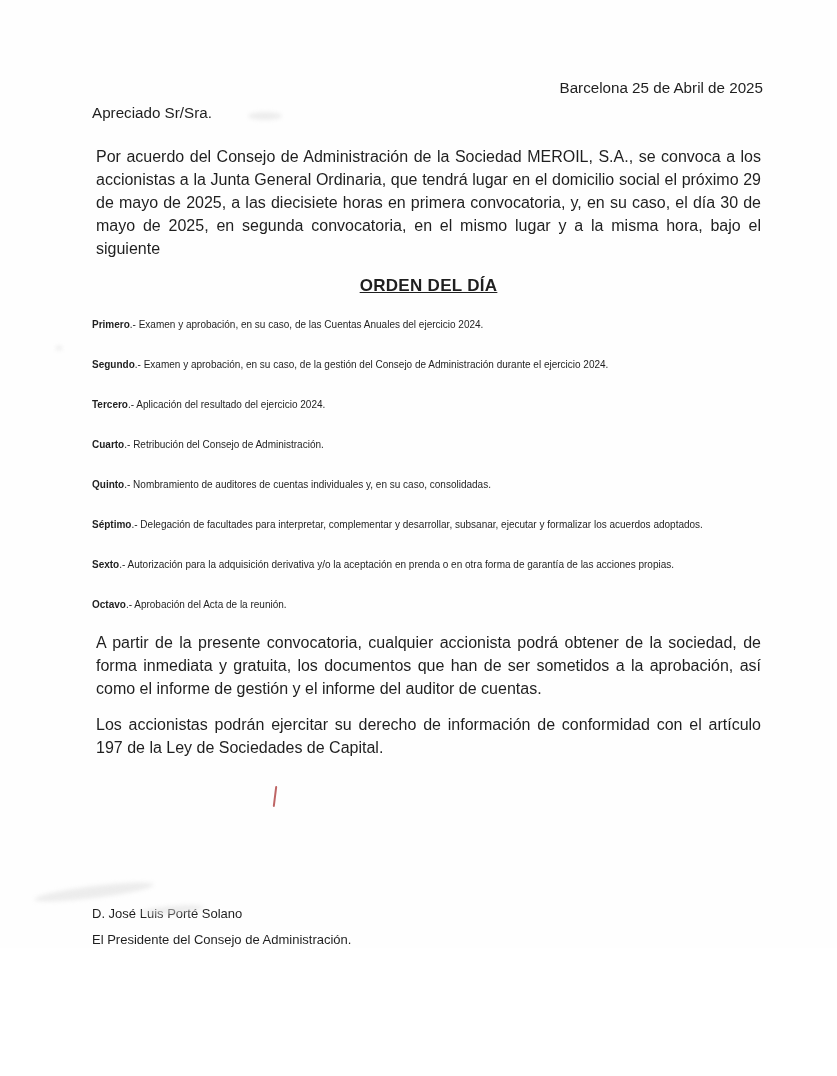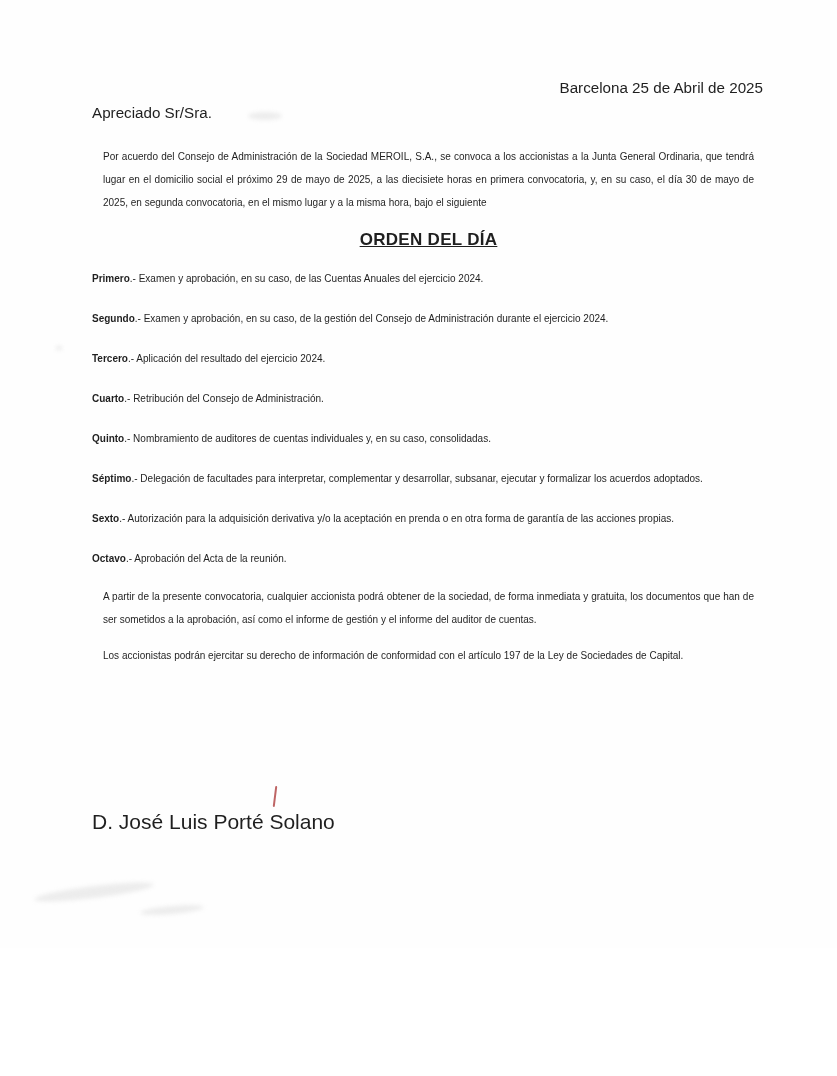--- a/index.html
+++ b/index.html
@@ -25,24 +25,24 @@
     font-size: 15.2px;
     line-height: 20px;
     margin: 0 2px 0 0;
   }
   .salutation {
     margin-top: 5px;
     font-size: 15.2px;
     line-height: 20px;
   }
   .para {
-    font-size: 10px;
+    font-size: 16px;
     line-height: 23px;
     text-align: justify;
-    margin: 11px;
+    margin: 4px;
   }
   .intro { margin-top: 22px; }
   .agenda-title {
     margin-top: 16px;
     text-align: center;
     font-size: 17px;
     font-weight: bold;
     line-height: 20px;
   }
   .agenda-title .u {
@@ -54,21 +54,21 @@
     font-size: 10px;
     line-height: 23px;
     text-align: justify;
   }
   .ai-label { font-weight: bold; }
   .ai-sep { font-weight: normal; }
   .closing-1 { margin-top: 15px; }
   .closing-2 { margin-top: 13px; }
   .signature {
     margin-top: 142px;
-    font-size: 21px;
+    font-size: 13px;
     line-height: 26px;
   }
   
   .pen-mark {
     position: absolute;
     background: rgba(168, 50, 50, 0.75);
     border-radius: 2px;
   }
   .mark-capital {
     left: 274px; top: 786px;
@@ -121,20 +121,21 @@
   <p class="agenda-item"><span class="ai-label">Sexto</span><span class="ai-sep">.-</span> <span class="ai-text">Autorización para la adquisición derivativa y/o la aceptación en prenda o en otra forma de garantía de las acciones propias.</span></p>
 
   <p class="agenda-item"><span class="ai-label">Octavo</span><span class="ai-sep">.-</span> <span class="ai-text">Aprobación del Acta de la reunión.</span></p>
 
   <p class="para closing-1">A partir de la presente convocatoria, cualquier accionista podrá obtener de la sociedad, de forma inmediata y gratuita, los documentos que han de ser sometidos a la aprobación, así como el informe de gestión y el informe del auditor de cuentas.</p>
 
   <p class="para closing-2">Los accionistas podrán ejercitar su derecho de información de conformidad con el artículo 197 de la Ley de Sociedades de Capital.</p>
 
   <div class="signature">
     <div>D. José Luis Porté Solano</div>
+    <div>El Presidente del Consejo de Administración.</div>
   </div>
 
   <div class="pen-mark mark-capital"></div>
   <div class="pen-mark mark-signature"></div>
   <div class="smudge smudge-a"></div>
   <div class="smudge smudge-b"></div>
   <div class="smudge smudge-c"></div>
   <div class="smudge smudge-d"></div>
 
 </div>

